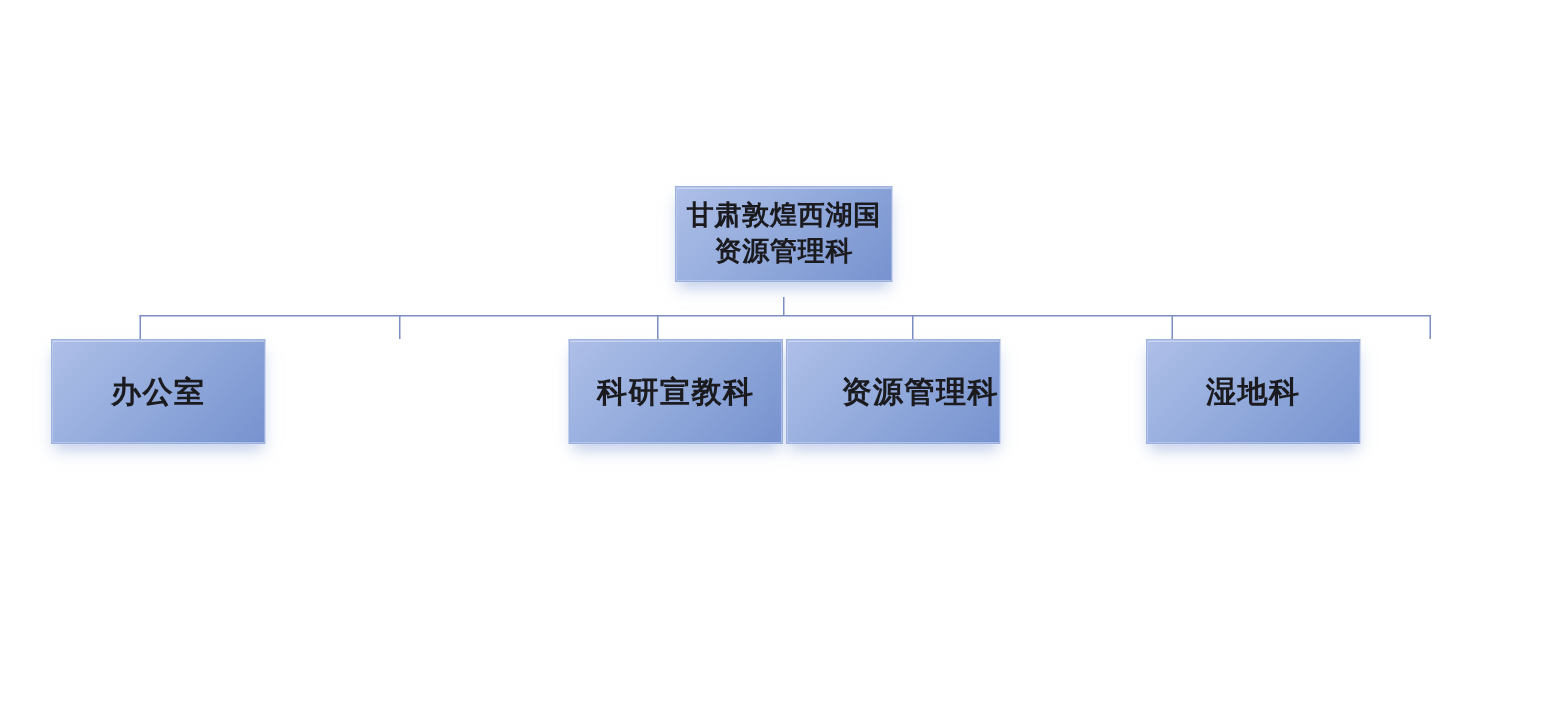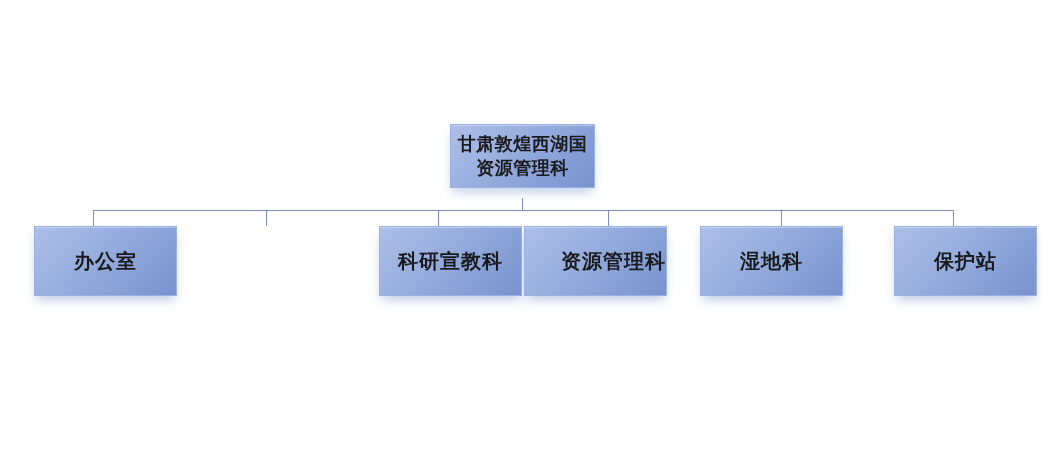--- a/index.html
+++ b/index.html
@@ -44,21 +44,21 @@
     width: 143px;
     height: 70px;
     font-size: 20px;
     letter-spacing: 1px;
     margin-left: 12px;
   }
   .c1 { left: 22px; }
   .c2 { left: 195px; }
   .c3 { left: 367px; }
   .c4 { left: 512px; padding-left: 36px; }
-  .c5 { left: 688px; text-align: right; }
+  .c5 { left: 752px; text-align: right; }
   .c6 { left: 882px; }
 
   .connector {
     position: absolute;
     background: #7b8dc3;
   }
   .stub {
     left: 522px;
     top: 198px;
     width: 1px;
@@ -106,17 +106,14 @@
   </div>
   <div class="node child-node c3">
     <div>科研宣教科</div>
   </div>
   <div class="node child-node c4">
     <div>资源管理科</div>
   </div>
   <div class="node child-node c5">
     <div>湿地科</div>
   </div>
-  <div class="node child-node c6">
-    <div>保护站</div>
-  </div>
 
 </div>
 
 </body></html>

